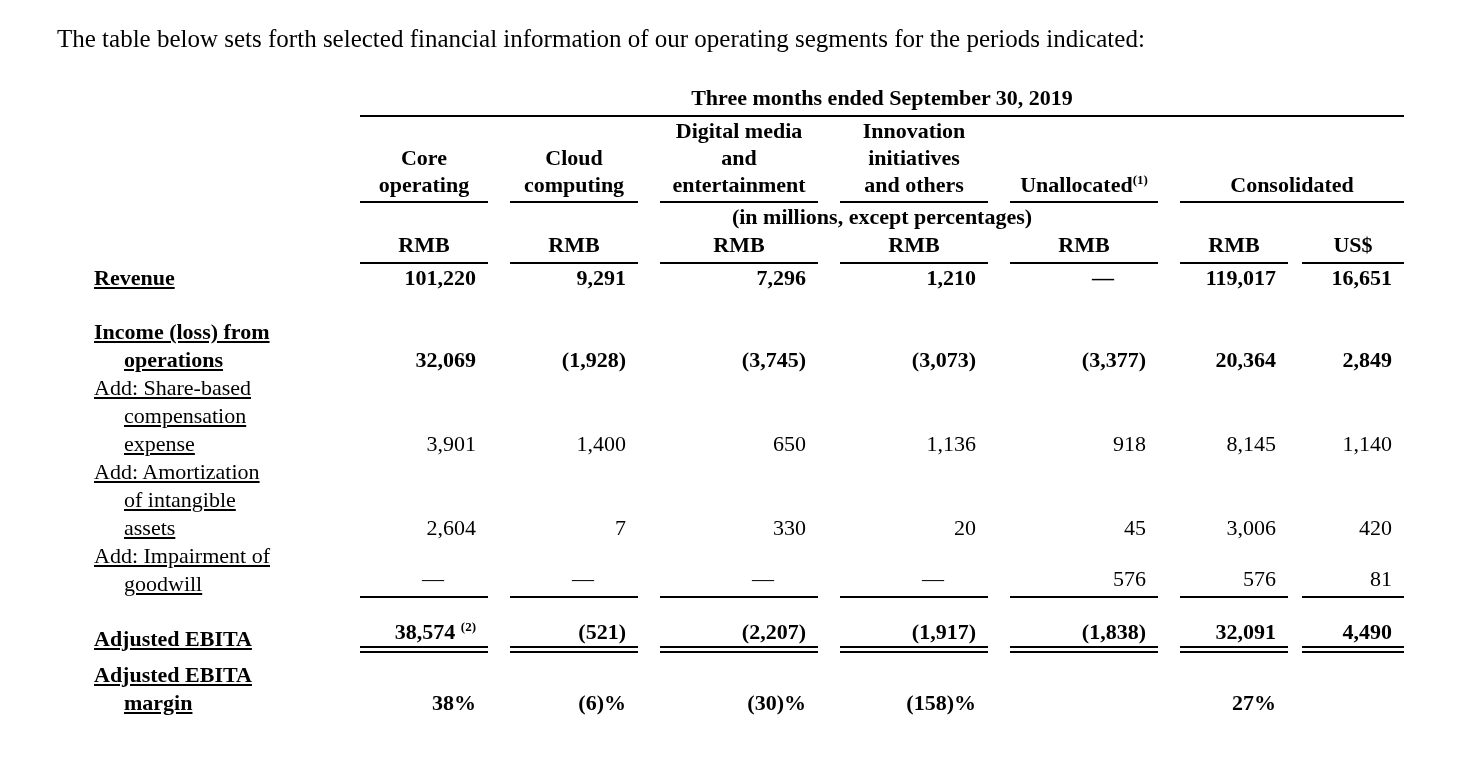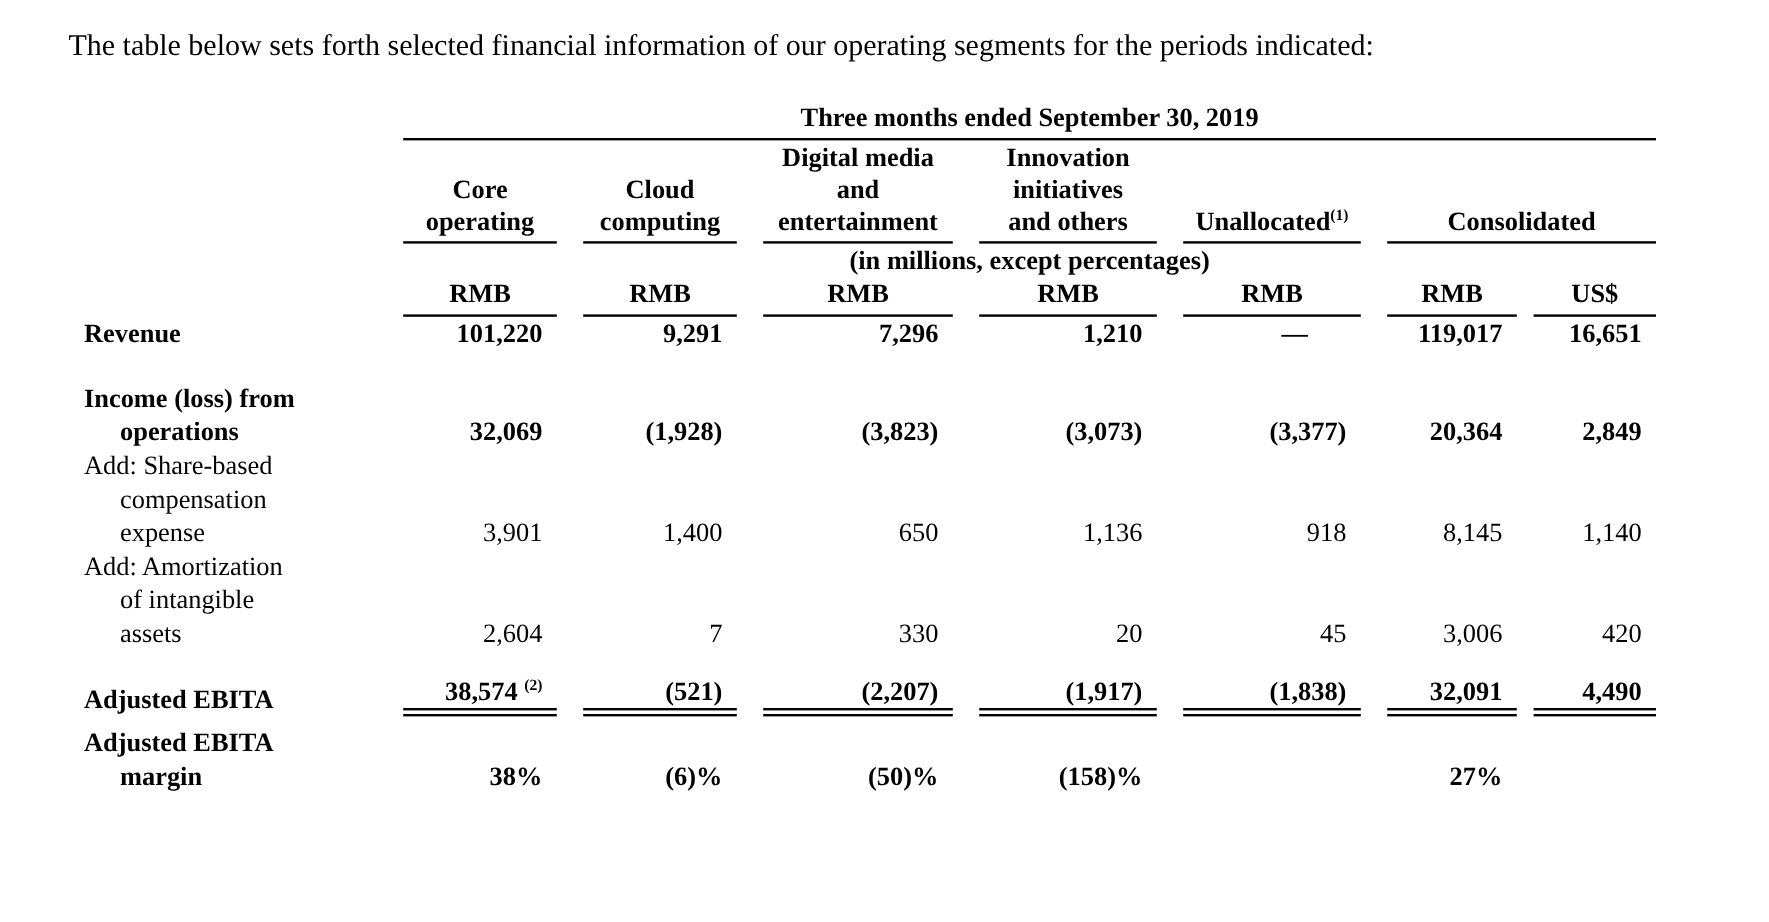--- a/index.html
+++ b/index.html
@@ -8,27 +8,28 @@
     background: #ffffff; color: #000000;
     font-family: "Liberation Serif", serif;
     overflow: hidden;
   }
   .intro {
     margin: 24px 0 0 57px;
     font-size: 25px; line-height: 30px;
   }
   table.seg {
     border-collapse: collapse; table-layout: fixed;
-    margin: 30px 0 0 64px;
+    margin: 30px 0 0 88px;
     font-size: 22px; line-height: 28px;
   }
   td { padding: 0; vertical-align: bottom; }
   td.lab {
     padding-left: 36px; text-indent: -30px;
     white-space: pre-line;
+    text-decoration: underline;
   }
   td.v { padding-left: 22px; }
   td.v.us { padding-left: 14px; }
   .cw { text-align: right; padding-right: 12px; }
   tr.period .cw, tr.hd .cw, tr.cur .cw, tr.note .cw {
     text-align: center; padding-right: 0; white-space: pre-line;
   }
   tr.hd { line-height: 27px; }
   tr.rule td.v .cw { border-bottom: 2px solid #000; padding-bottom: 3px; }
   tr.dbl td.v .cw { border-bottom: 7px double #000; padding-bottom: 0; }
@@ -156,21 +157,21 @@
   <tr class="b">
     <td class="lab">Income (loss) from
 operations</td>
     <td class="v">
           <div class="cw">32,069</div>
         </td>
     <td class="v">
           <div class="cw">(1,928)</div>
         </td>
     <td class="v">
-          <div class="cw">(3,823)</div>
+          <div class="cw">(3,745)</div>
         </td>
     <td class="v">
           <div class="cw">(3,073)</div>
         </td>
     <td class="v">
           <div class="cw">(3,377)</div>
         </td>
     <td class="v">
           <div class="cw">20,364</div>
         </td>
@@ -226,20 +227,45 @@
           <div class="cw">45</div>
         </td>
     <td class="v">
           <div class="cw">3,006</div>
         </td>
     <td class="v us">
           <div class="cw">420</div>
         </td>
   </tr>
 
+  <tr class="rule">
+    <td class="lab">Add: Impairment of
+goodwill</td>
+    <td class="v d">
+          <div class="cw">—</div>
+        </td>
+    <td class="v d">
+          <div class="cw">—</div>
+        </td>
+    <td class="v d">
+          <div class="cw">—</div>
+        </td>
+    <td class="v d">
+          <div class="cw">—</div>
+        </td>
+    <td class="v">
+          <div class="cw">576</div>
+        </td>
+    <td class="v">
+          <div class="cw">576</div>
+        </td>
+    <td class="v us">
+          <div class="cw">81</div>
+        </td>
+  </tr>
 
   <tr class="sp-b">
         <td colspan="8"></td>
       </tr>
 
   <tr class="b dbl">
     <td class="lab">Adjusted EBITA</td>
     <td class="v">
       <div class="cw"><span>38,574</span> <sup>(2)</sup></div>
     </td>
@@ -270,21 +296,21 @@
   <tr class="b">
     <td class="lab">Adjusted EBITA
 margin</td>
     <td class="v">
           <div class="cw">38%</div>
         </td>
     <td class="v">
           <div class="cw">(6)%</div>
         </td>
     <td class="v">
-          <div class="cw">(50)%</div>
+          <div class="cw">(30)%</div>
         </td>
     <td class="v">
           <div class="cw">(158)%</div>
         </td>
     <td class="v">
           <div class="cw"></div>
         </td>
     <td class="v">
           <div class="cw">27%</div>
         </td>

